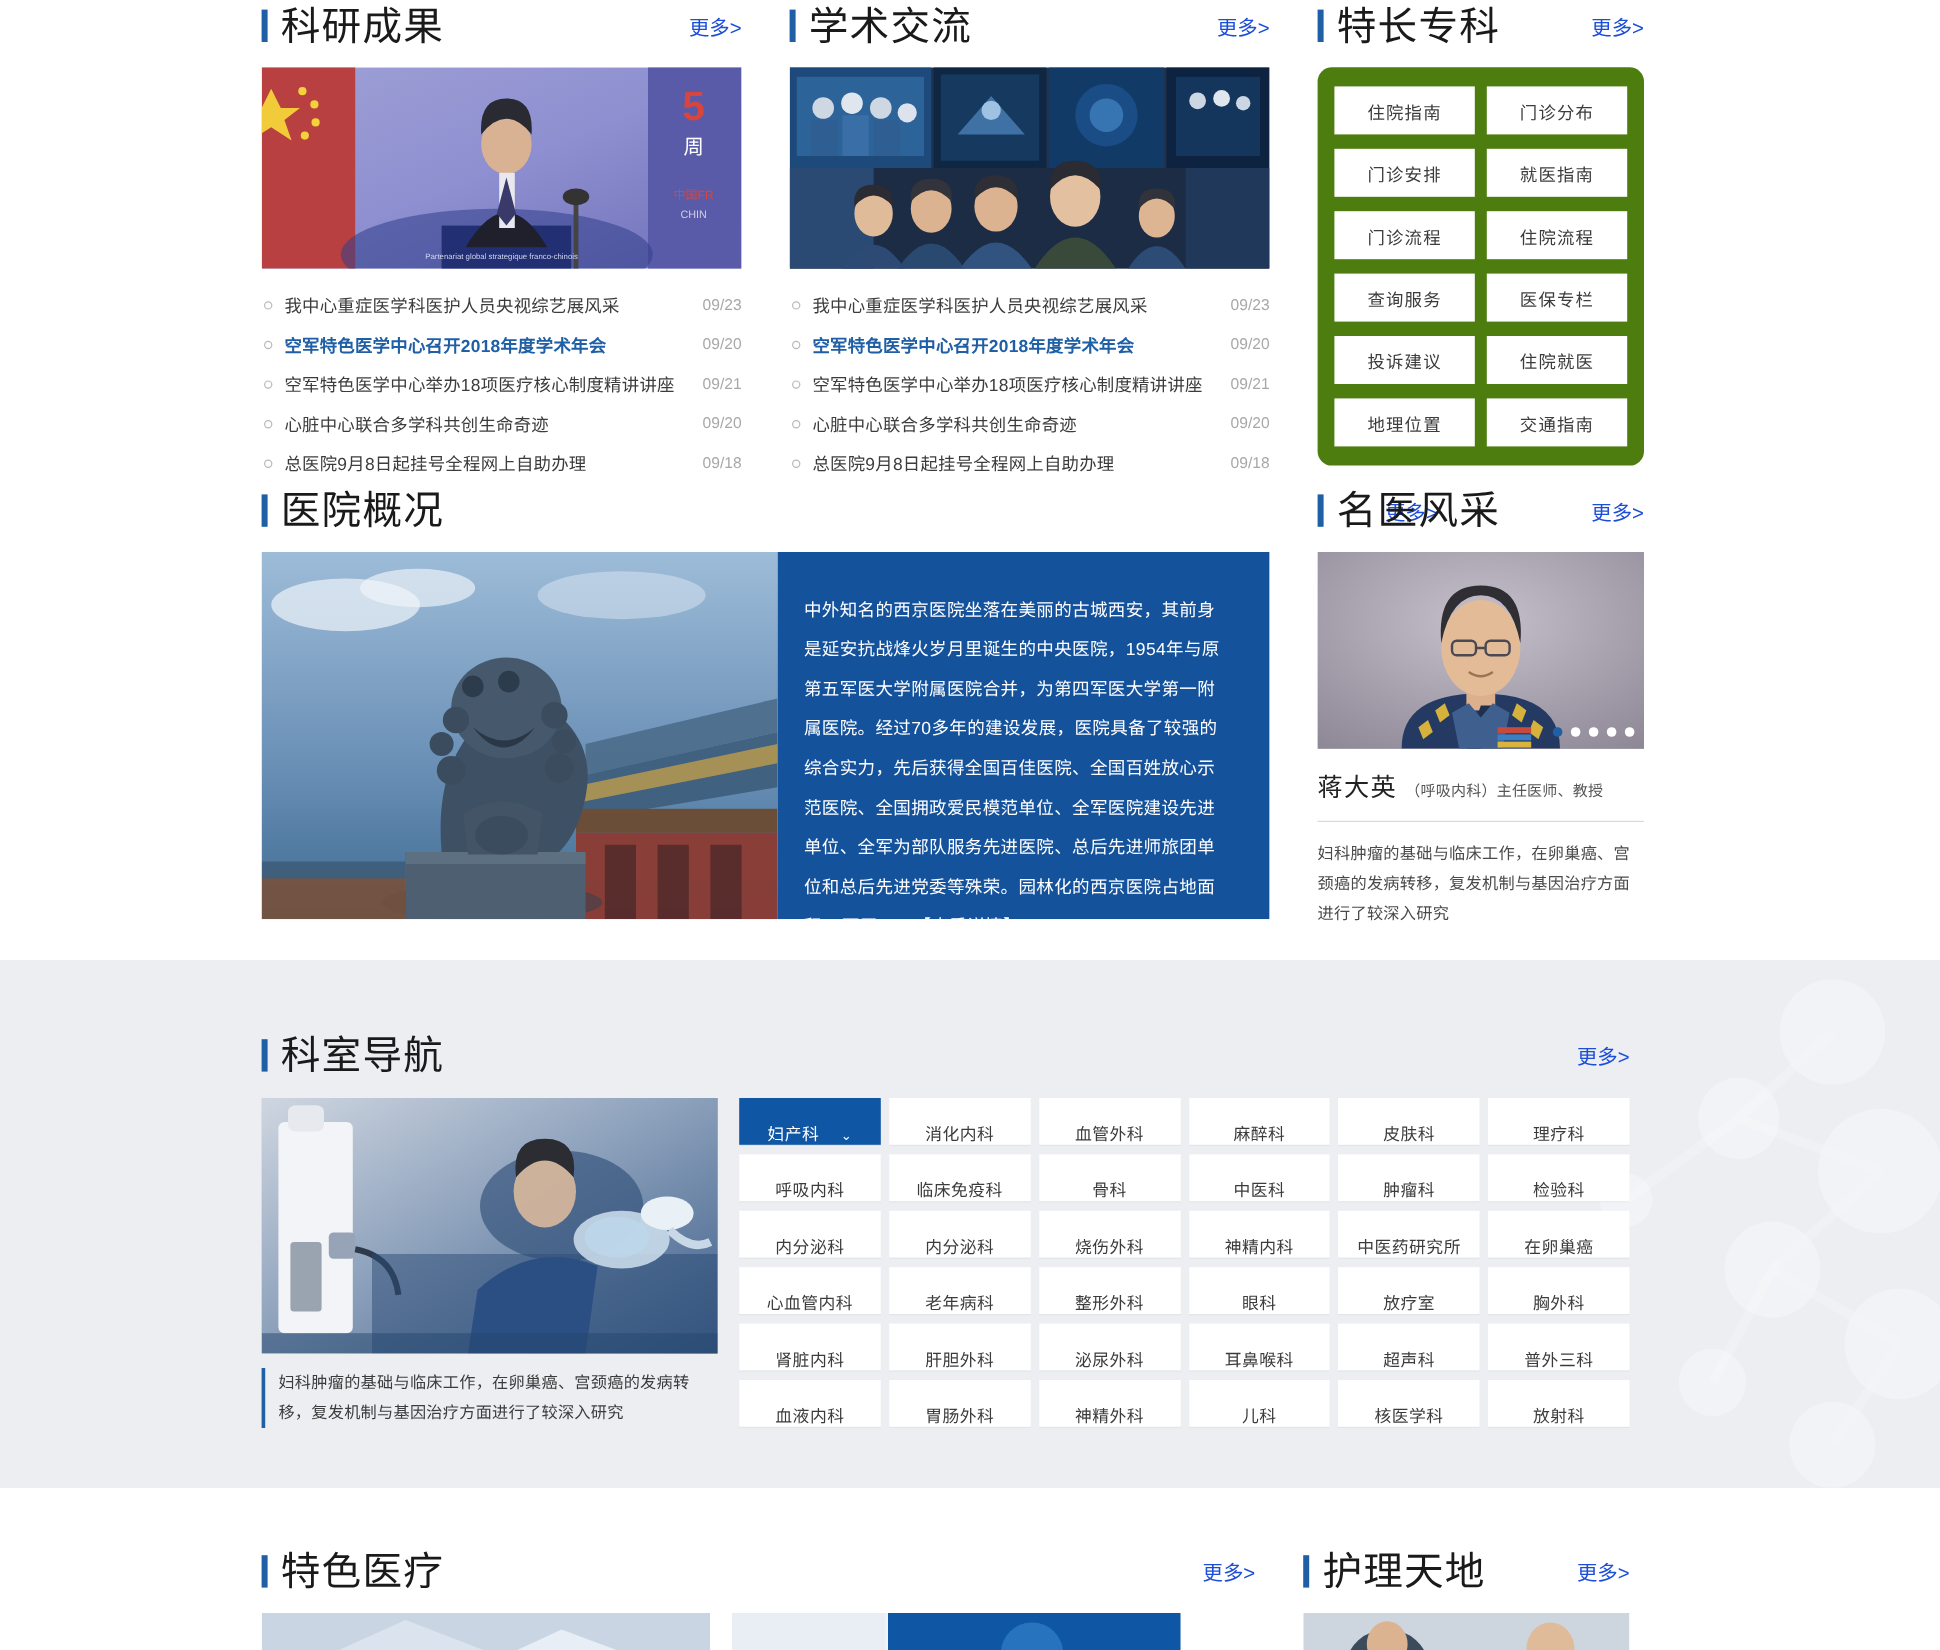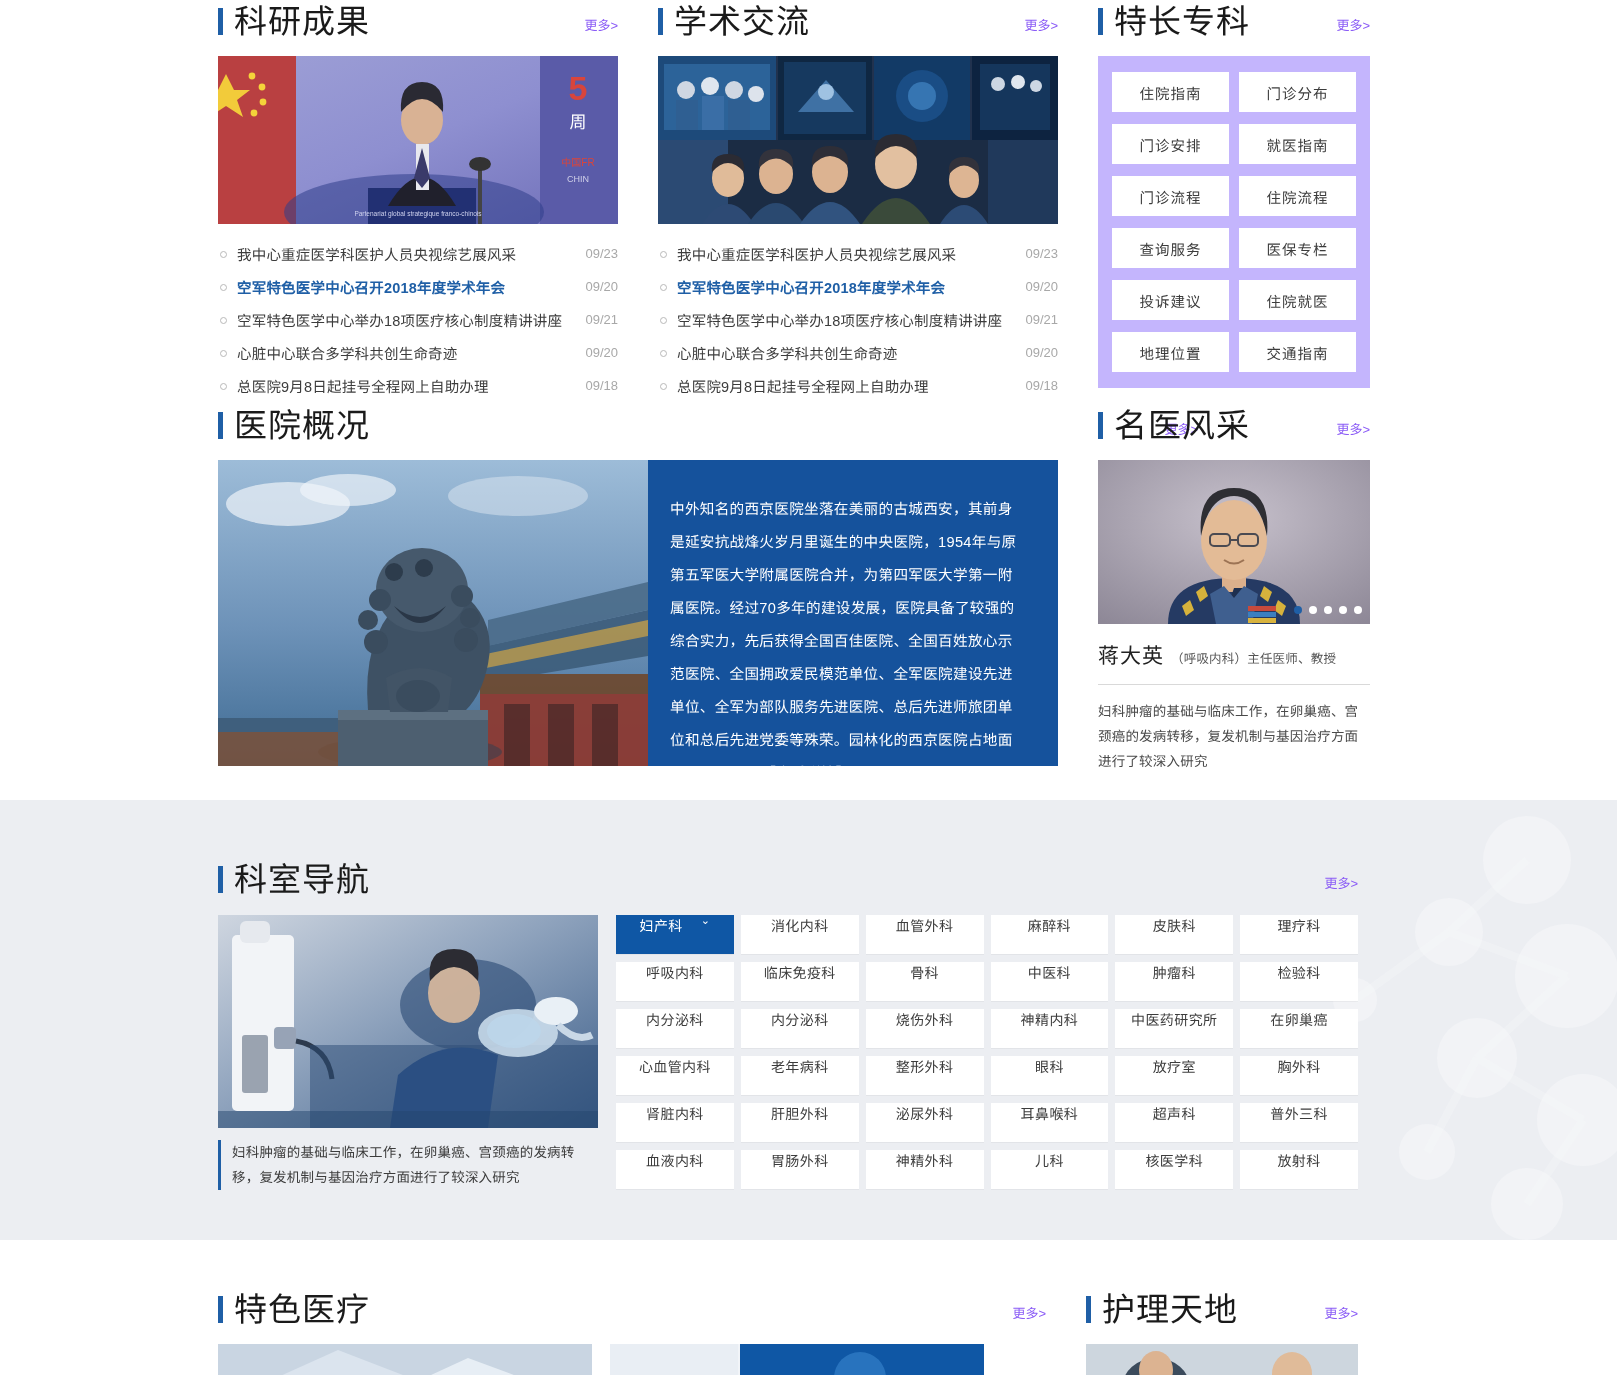--- a/index.html
+++ b/index.html
@@ -32,22 +32,22 @@
     line-height: 1;
   }
   .sec-bar {
     width: 5px;
     height: 27px;
     background: #1f5fa6;
     display: inline-block;
     flex: none;
   }
   .more {
-    font-size: 13px;
-    color: #8b5cf6;
+    font-size: 17px;
+    color: #1d4ed8;
     letter-spacing: 0px;
     padding-bottom: 4px;
     cursor: pointer;
     white-space: nowrap;
   }
 
   
   .band-top {
     position: absolute;
     left: 0; top: 0;
@@ -108,25 +108,26 @@
     letter-spacing: 0.2px;
   }
   .news-item.active .txt { color: #1f5fa6; font-weight: bold; }
   .news-item .date { font-size: 13px; color: #a8a8a8; margin-left: 12px; flex: none; }
 
   
   .guide-col { position: absolute; left: 880px; top: 0; width: 272px; }
   .guide-box {
     margin-top: 18px;
     width: 272px;
-    background: #c4b5fd;
+    background: #4d7c0f;
     padding: 16px 14px;
     display: grid;
     grid-template-columns: 1fr 1fr;
     gap: 12px 10px;
+    border-radius: 12px;
   }
   .guide-btn {
     background: #ffffff;
     height: 40px;
     display: flex;
     align-items: center;
     justify-content: center;
     font-size: 14.5px;
     color: #3c3c3c;
     cursor: pointer;
@@ -238,21 +239,21 @@
   .dept-grid {
     flex: 1;
     display: grid;
     grid-template-columns: repeat(6, 1fr);
     gap: 7px;
   }
   .dept-btn {
     height: 39px;
     background: #ffffff;
     display: flex;
-    align-items: flex-start;
+    align-items: flex-end;
     justify-content: center;
     font-size: 14px;
     color: #3c3c3c;
     cursor: pointer;
     letter-spacing: 0.4px;
     box-shadow: 0 1px 0 rgba(0,0,0,.04);
   }
   .dept-btn.sel {
     background: #0f57a5;
     color: #ffffff;

